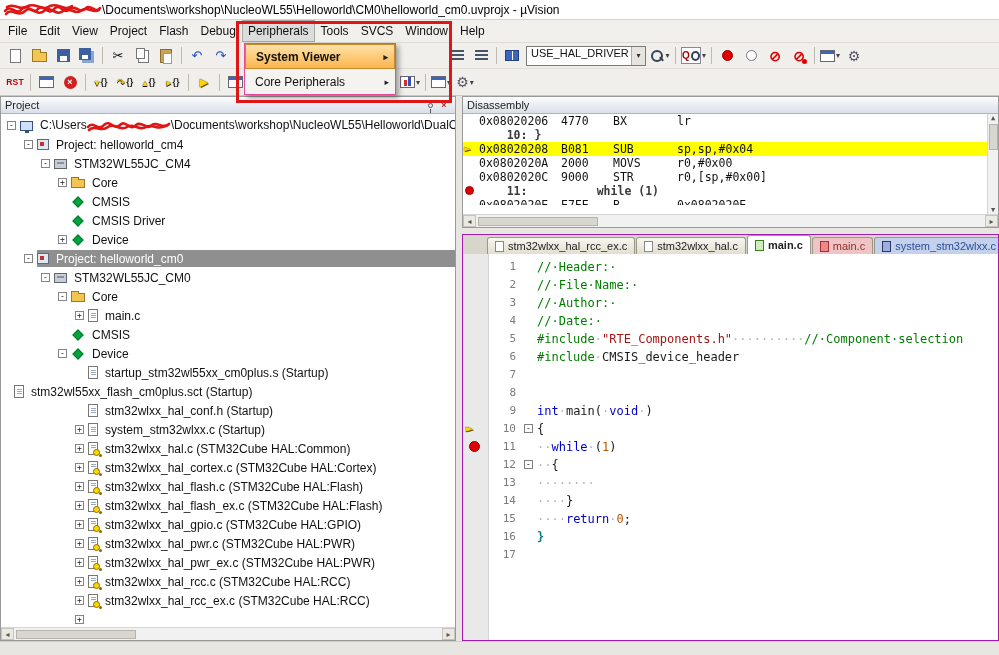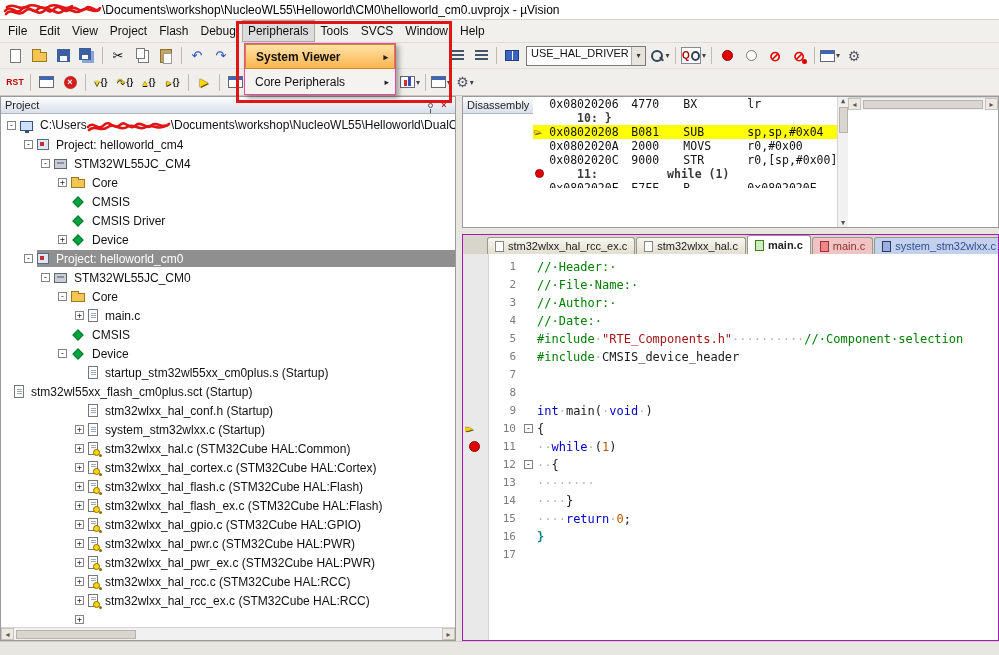--- a/index.html
+++ b/index.html
@@ -119,21 +119,21 @@
   .t-file-key::after{content:"";position:absolute;right:-3px;bottom:-2px;width:5px;height:5px;border:1px solid #8a6d00;border-radius:50%;background:#ffd700;box-shadow:4px 3px 0 -2px #8a6d00}
   .tlabel{padding:0 2px}
   .tree-scribble{vertical-align:middle;margin:0 -2px}
 
   
   .vsplit{position:absolute;left:456px;top:96px;bottom:14px;width:6px;background:#e8e6e0}
   .statusbar{position:absolute;left:0;right:0;bottom:0;height:14px;background:#e8e6e0;border-top:1px solid #cfcdc5}
 
   
   #right{position:absolute;left:462px;right:0;top:96px;bottom:14px;display:flex;flex-direction:column}
-  #disasm{height:132px;background:#fff;border:1px solid #9a9a9a;display:flex;flex-direction:row;flex:0 0 auto}
+  #disasm{height:132px;background:#fff;border:1px solid #9a9a9a;display:flex;flex-direction:column;flex:0 0 auto}
   #da-body{flex:1;position:relative;overflow:hidden;font-family:"DejaVu Sans Mono",monospace;font-size:11.5px}
   .da-row{height:14px;line-height:14px;position:relative;padding-left:16px;white-space:pre}
   .da-row.current{background:var(--exec-highlight)}
   .da-row.partial{height:7px;overflow:hidden}
   .da-addr{display:inline-block;width:82px}
   .da-b{display:inline-block;width:52px}
   .da-m{display:inline-block;width:64px}
   .da-src{color:#3a3a3a;font-weight:bold}
   .da-arrow{position:absolute;left:1px;top:0;color:var(--arrow-yellow);text-shadow:0 0 1px #000,1px 1px 0 #7a5c00;font-size:11px}
   .da-bp{position:absolute;left:2px;top:2px;width:9px;height:9px;border-radius:50%;background:var(--breakpoint-red);border:1px solid #900}

